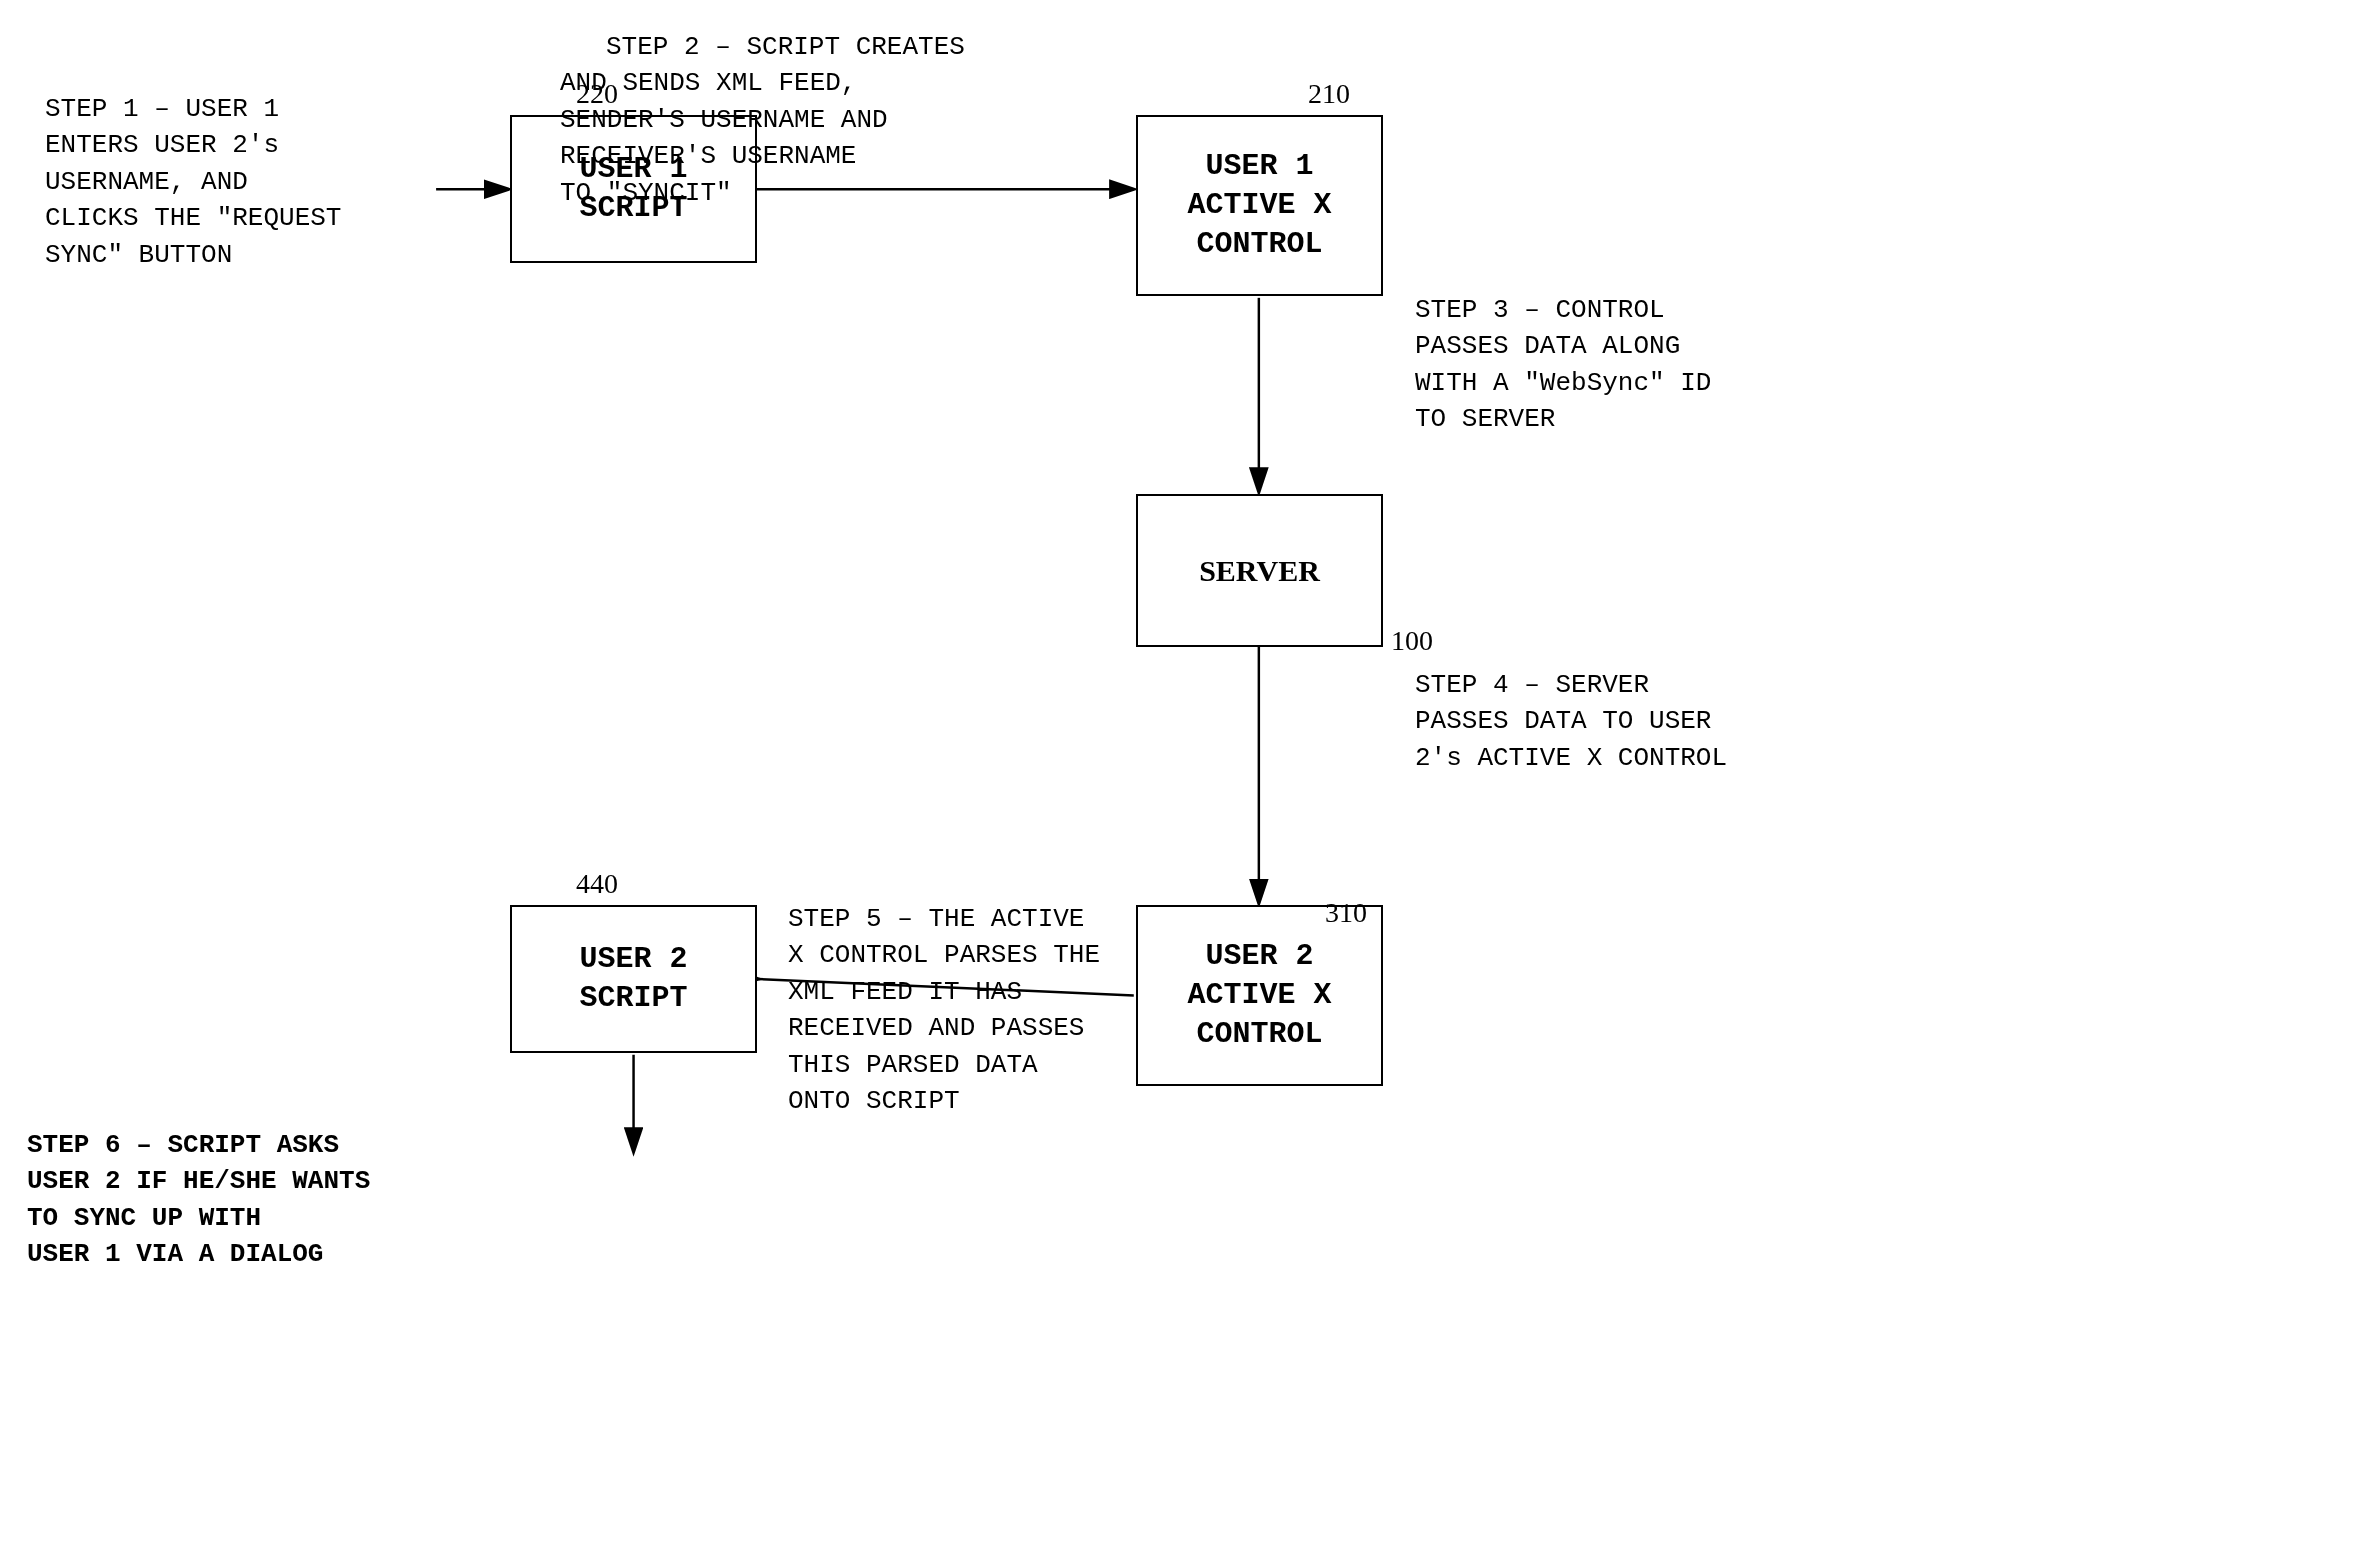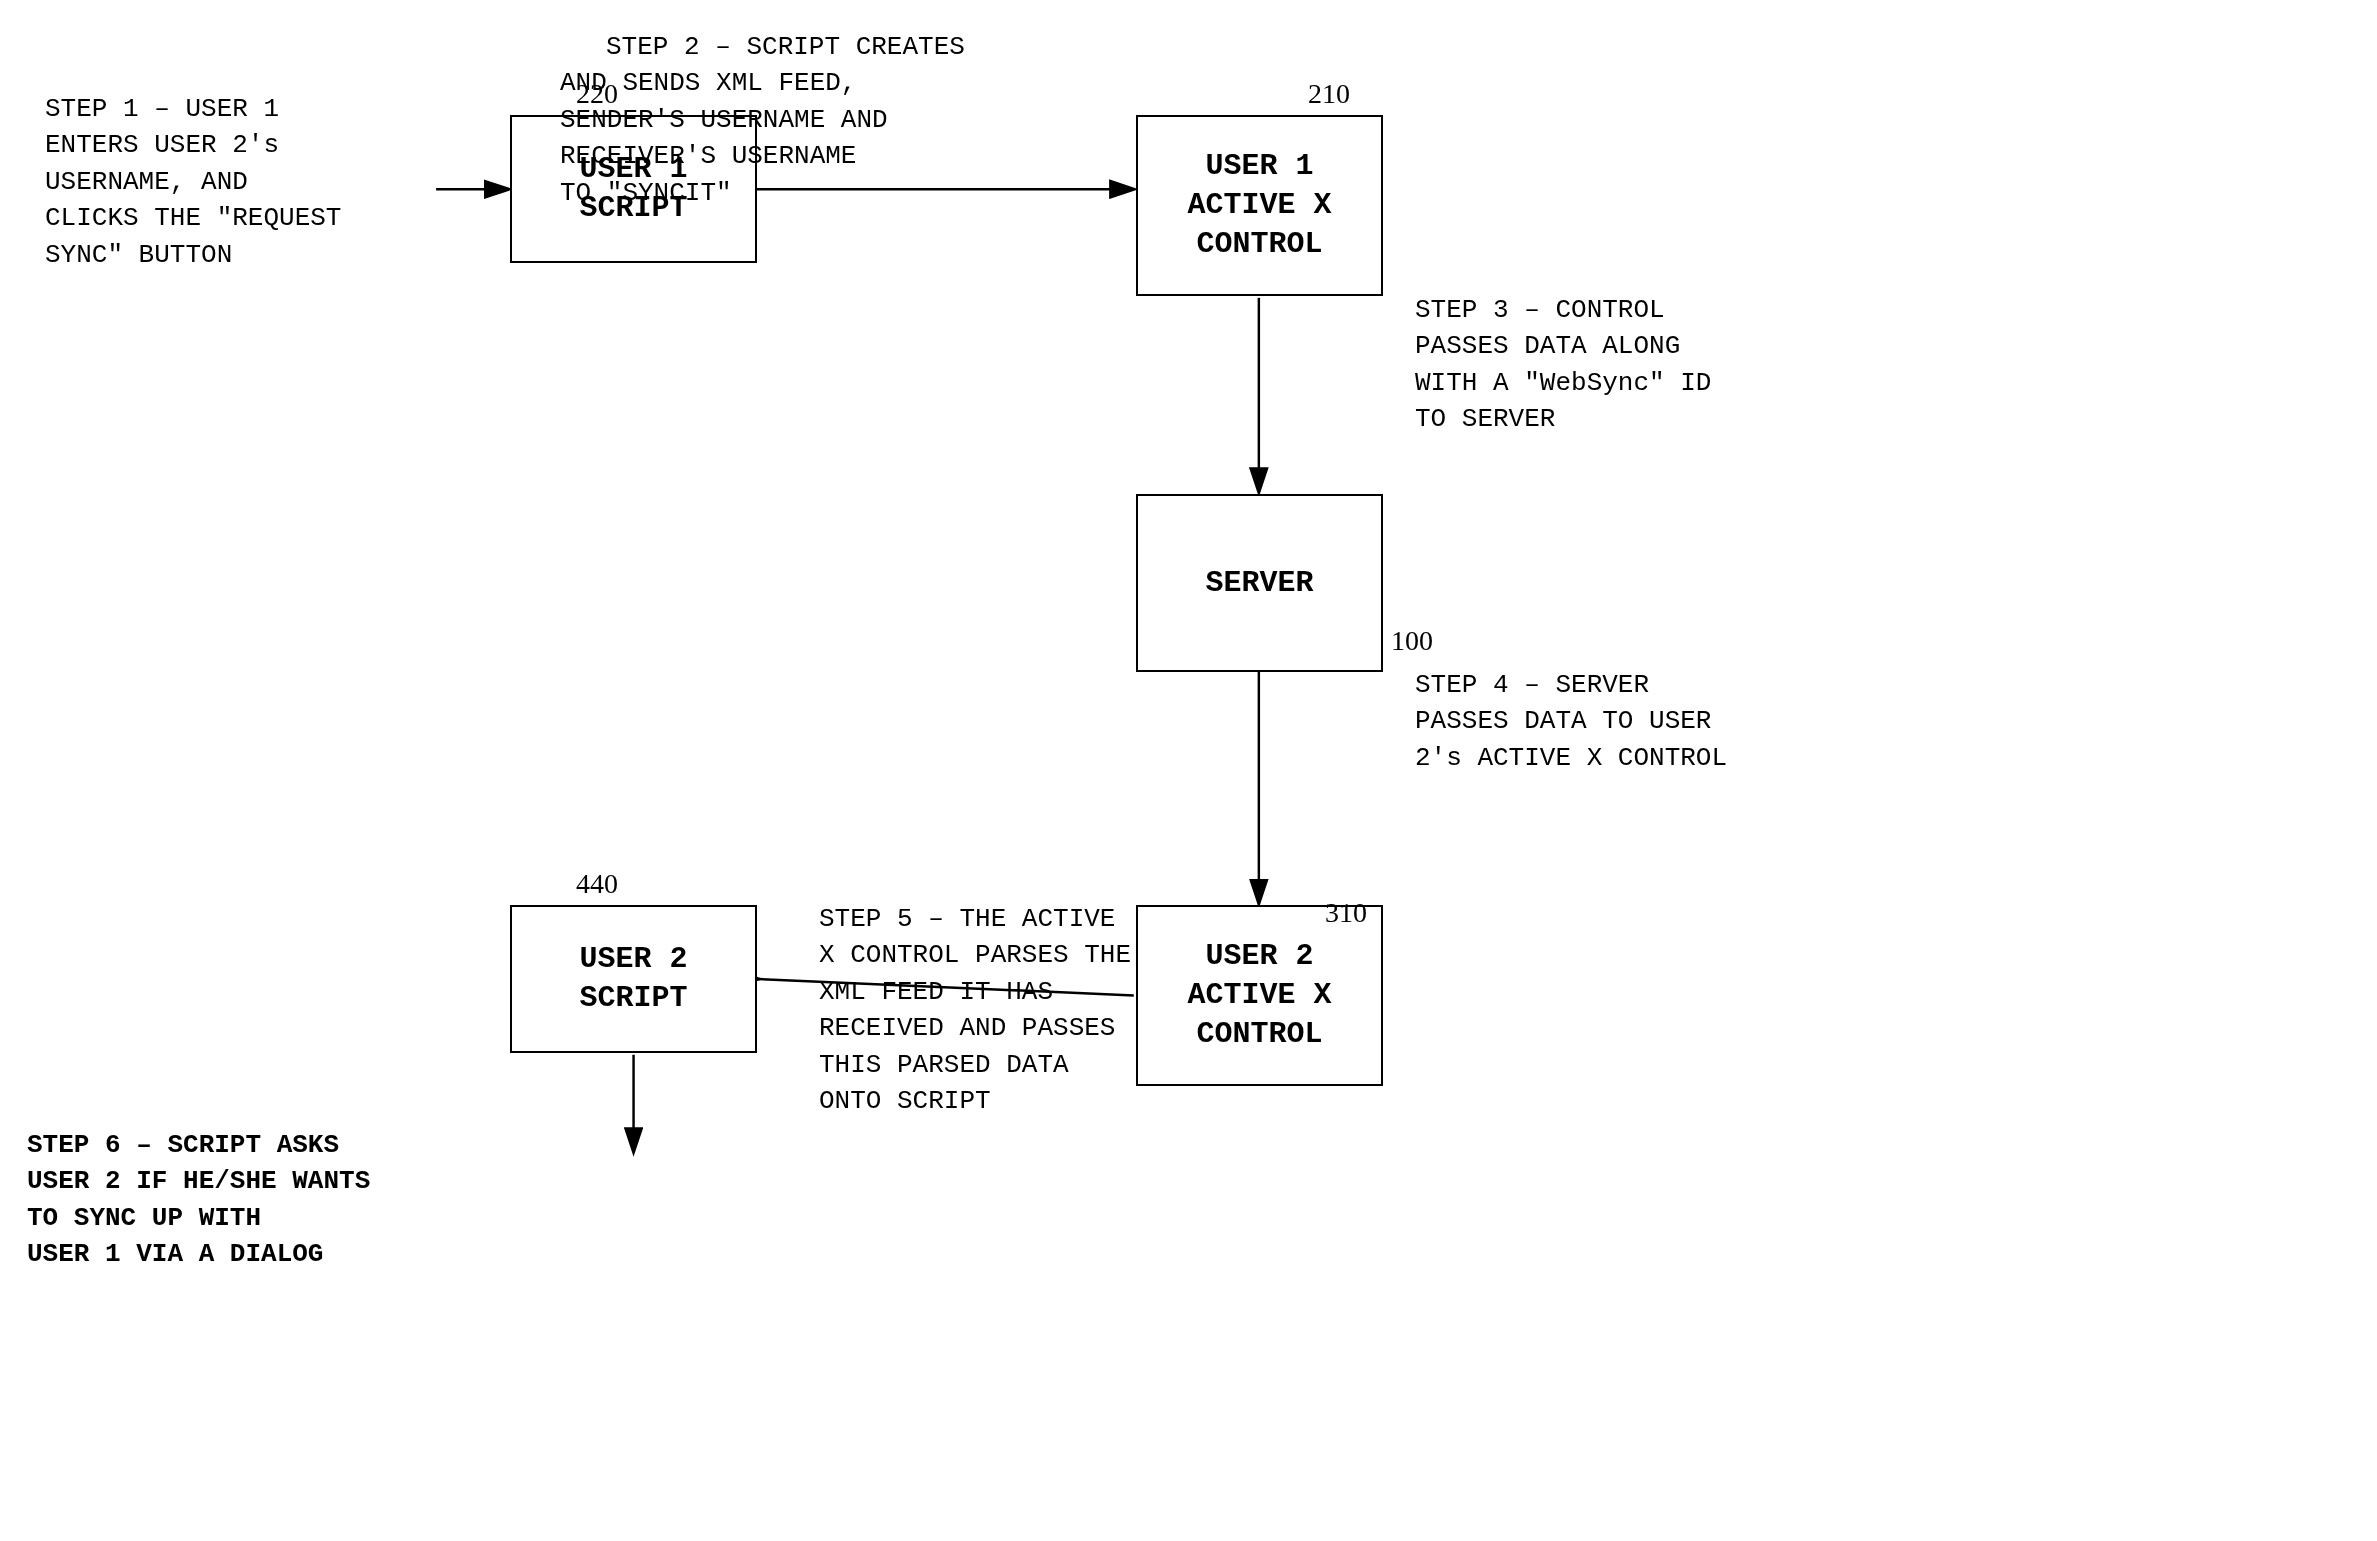--- a/index.html
+++ b/index.html
@@ -90,21 +90,21 @@
 
   <div class="ref-num" style="left:576px; top:78px;">220</div>
 
   <div class="box" style="left:1136px; top:115px; width:247px; height:181px;">
     <span style="white-space:pre;">USER 1
 ACTIVE X
 CONTROL</span>
   </div>
   <div class="ref-num" style="left:1308px; top:78px;">210</div>
 
-  <div class="box" style="left:1136px; top:494px; width:247px; height:178px;">
+  <div class="box" style="left:1136px; top:494px; width:247px; height:153px;font-family:Liberation Serif, serif;">
     <span>SERVER</span>
   </div>
   <div class="ref-num" style="left:1391px; top:625px;">100</div>
 
   <div class="box" style="left:1136px; top:905px; width:247px; height:181px;">
     <span style="white-space:pre;">USER 2
 ACTIVE X
 CONTROL</span>
   </div>
   <div class="ref-num" style="left:1325px; top:897px;">310</div>
@@ -137,21 +137,21 @@
 WITH A "WebSync" ID
 TO SERVER</span>
   </div>
 
   <div class="label" style="left:1415px; top:667px; width:576px;">
     <span style="white-space:pre;">STEP 4 – SERVER
 PASSES DATA TO USER
 2's ACTIVE X CONTROL</span>
   </div>
 
-  <div class="label" style="left:819px; top:901px; width:354px;">
+  <div class="label" style="left:788px; top:901px; width:354px;">
     <span style="white-space:pre;">STEP 5 – THE ACTIVE
 X CONTROL PARSES THE
 XML FEED IT HAS
 RECEIVED AND PASSES
 THIS PARSED DATA
 ONTO SCRIPT</span>
   </div>
 
   <div class="label" style="left:27px; top:1127px; width:444px;font-weight:bold;">
     <span style="white-space:pre;">STEP 6 – SCRIPT ASKS

